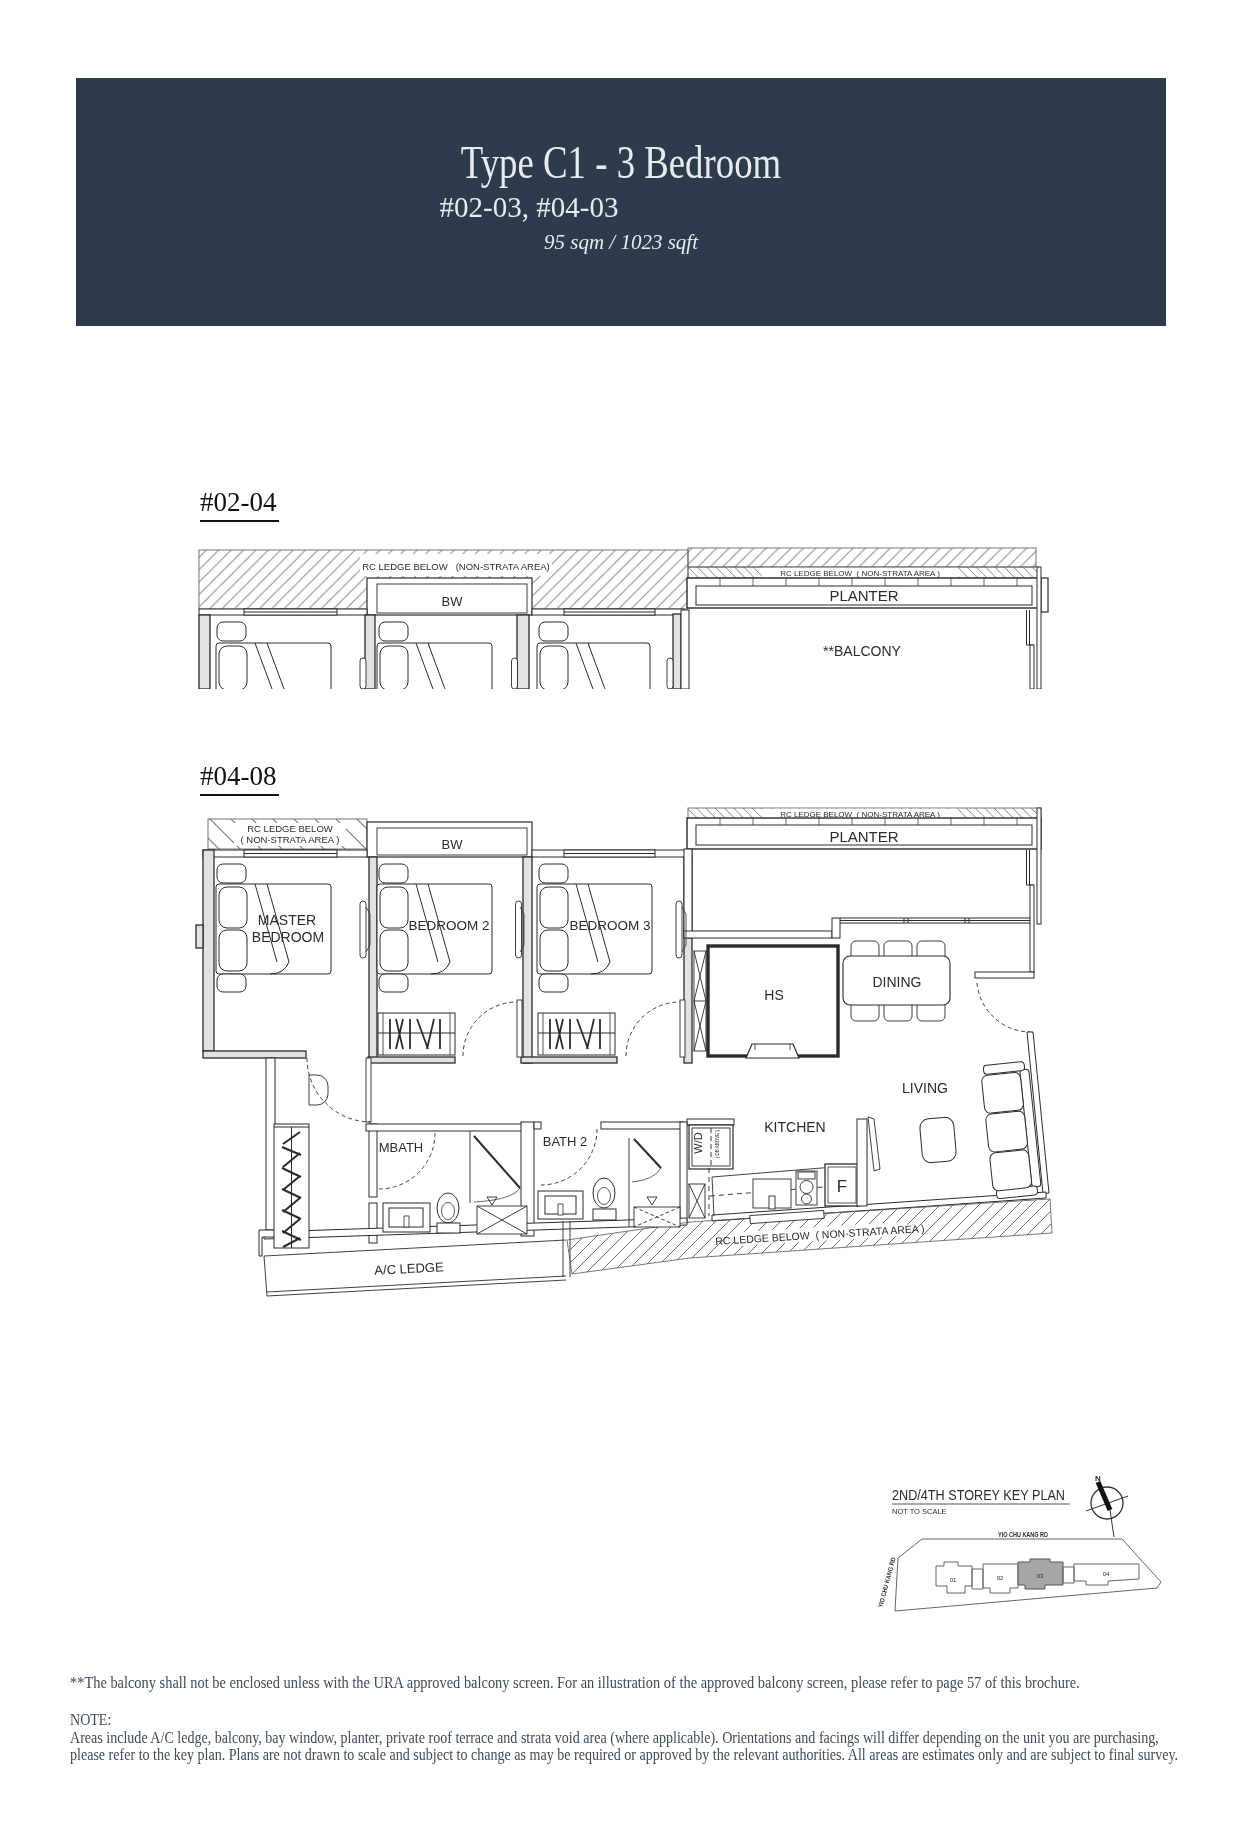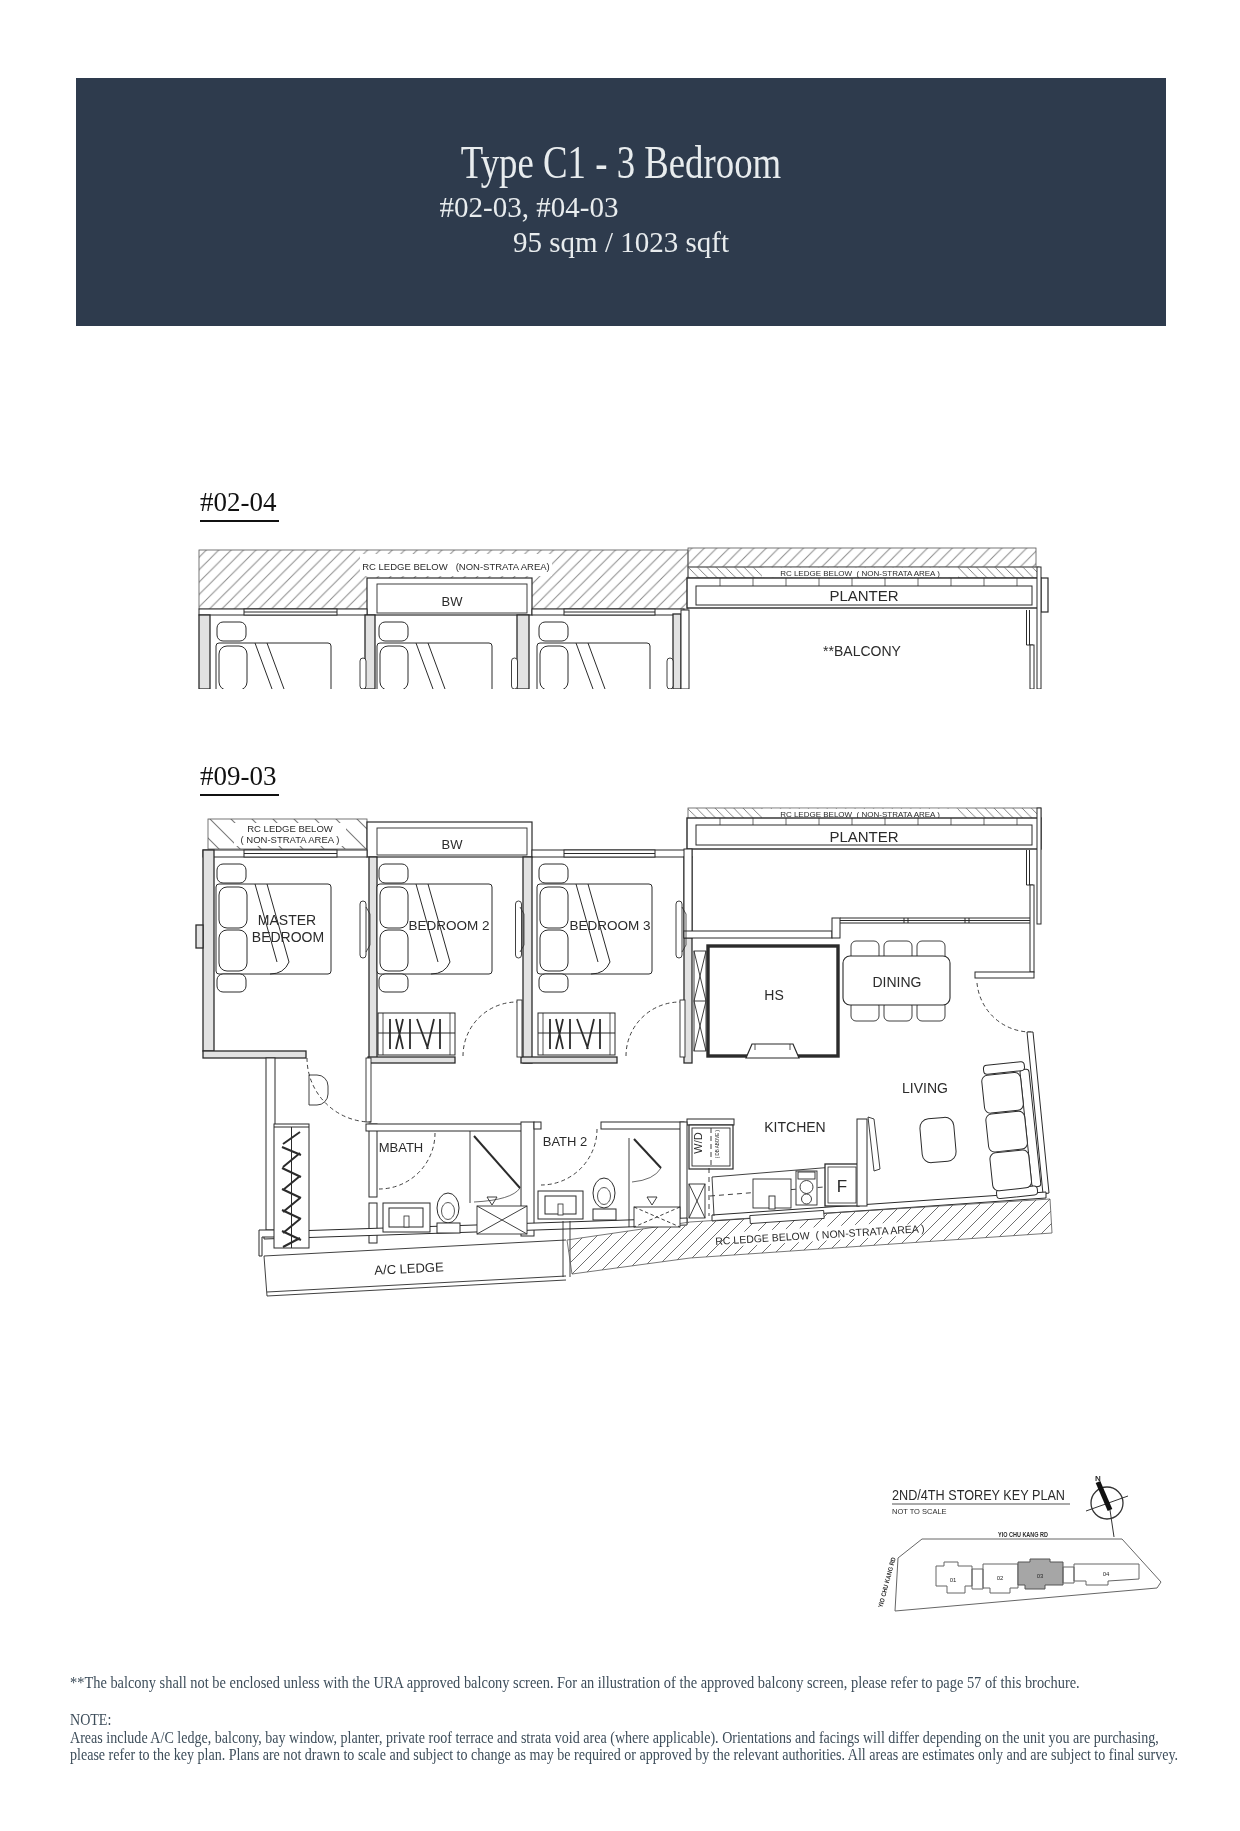--- a/index.html
+++ b/index.html
@@ -11,21 +11,21 @@
 </style>
 </head>
 <body>
 
 <div class="abs" style="left:76px;top:78px;width:1090px;height:248px;background:#2e3b4d;"></div>
 
 <div class="abs serif" style="left:76px;top:140px;width:1090px;text-align:center;color:#e8ecee;font-size:46px;line-height:46px;transform:scaleX(0.80);">Type C1 - 3 Bedroom</div>
 
 <div class="abs serif" style="left:76px;top:193px;width:906px;text-align:center;color:#e8ecee;font-size:29px;line-height:29px;">#02-03, #04-03</div>
 
-<div class="abs serif" style="left:76px;top:229px;width:1090px;text-align:center;color:#e8ecee;font-size:29px;line-height:27px;">95 sqm / 1023 sqft</div>
+<div class="abs serif" style="left:76px;top:229px;width:1090px;text-align:center;color:#e8ecee;font-size:21px;line-height:27px;font-style:italic;">95 sqm / 1023 sqft</div>
 
 <div class="abs serif" style="left:200px;top:487px;font-size:27px;color:#111;border-bottom:2px solid #111;padding:0 2px 2px 0;">#02-04</div>
 
 <svg class="abs" style="left:195px;top:545px;" width="860" height="144" viewBox="195 545 860 144">
 <defs>
 <pattern id="hc" width="12.4" height="12.4" patternUnits="userSpaceOnUse">
   <path d="M-1,13.4 L13.4,-1 M-1,1 L1,-1 M11.4,13.4 L13.4,11.4" stroke="#8a8a8a" stroke-width="1" fill="none"></path>
 </pattern>
 <pattern id="hf" width="9.3" height="9.3" patternUnits="userSpaceOnUse">
   <path d="M-1,-1 L10.3,10.3 M8.3,-1 L10.3,1 M-1,8.3 L1,10.3" stroke="#777" stroke-width="0.9" fill="none"></path>
@@ -108,21 +108,21 @@
   </g>
 
   <rect x="360" y="658" width="6" height="31" rx="3" fill="#fff" stroke-width="0.9"></rect>
 
   <rect x="511.5" y="658" width="6" height="31" rx="3" fill="#fff" stroke-width="0.9"></rect>
 
   <rect x="667" y="658" width="6" height="31" rx="3" fill="#fff" stroke-width="0.9"></rect>
 </g>
 </svg>
 
-<div class="abs serif" style="left:200px;top:761px;font-size:27px;color:#111;border-bottom:2px solid #111;padding:0 2px 2px 0;">#09-03</div>
+<div class="abs serif" style="left:200px;top:761px;font-size:27px;color:#111;border-bottom:2px solid #111;padding:0 2px 2px 0;">#04-08</div>
 
 <svg class="abs" style="left:195px;top:800px;" width="865" height="510" viewBox="195 800 865 510">
 <g stroke="#2b2b2b" fill="none" stroke-width="1">
 
   <rect x="208" y="819" width="159" height="30" fill="url(#hb)" stroke="#555" stroke-width="0.8"></rect>
   <rect x="234" y="823" width="112" height="23" fill="#fff" stroke="none"></rect>
   <text x="290" y="832" font-size="9.5" text-anchor="middle" stroke="none" fill="#333">RC LEDGE BELOW</text>
   <text x="290" y="843" font-size="9.5" text-anchor="middle" stroke="none" fill="#333">( NON-STRATA AREA )</text>
 
   <rect x="688" y="808" width="353" height="11" fill="url(#hf)" stroke="#555" stroke-width="0.8"></rect>

